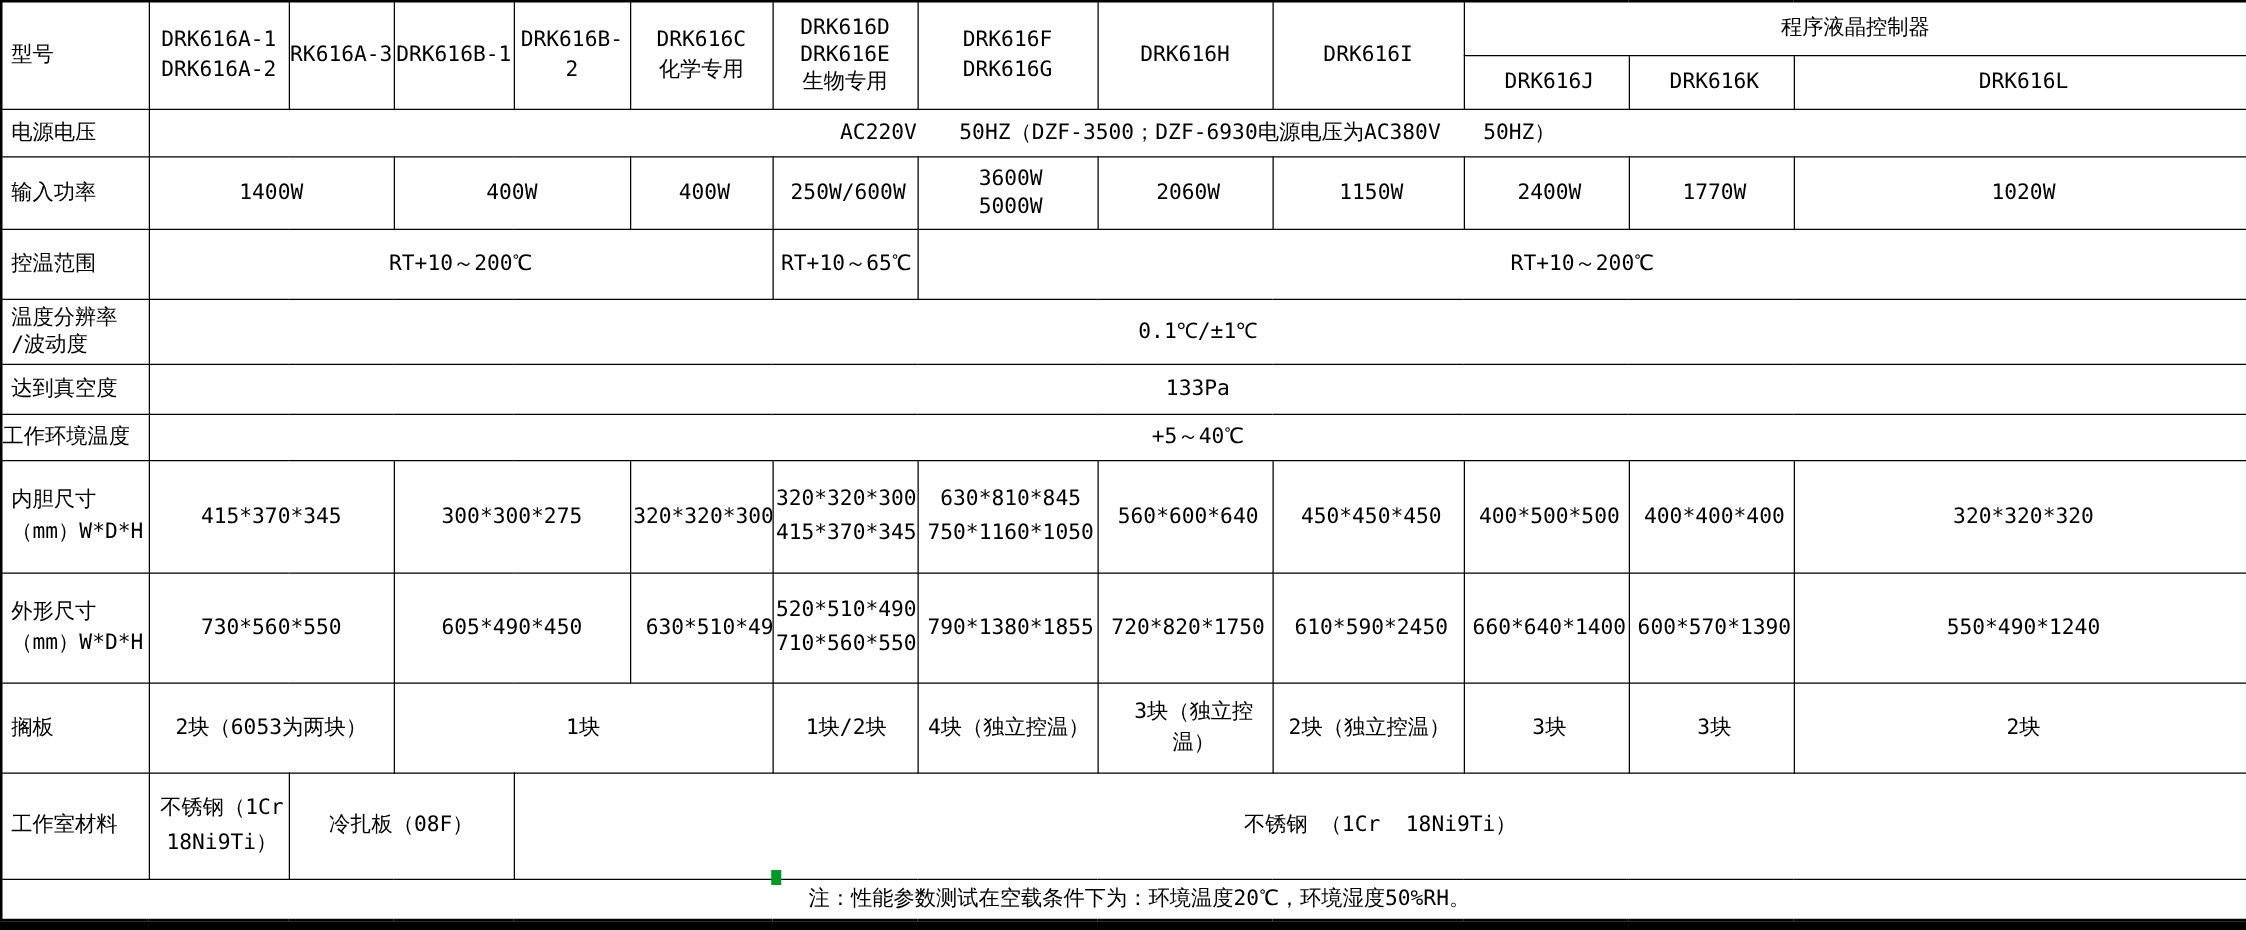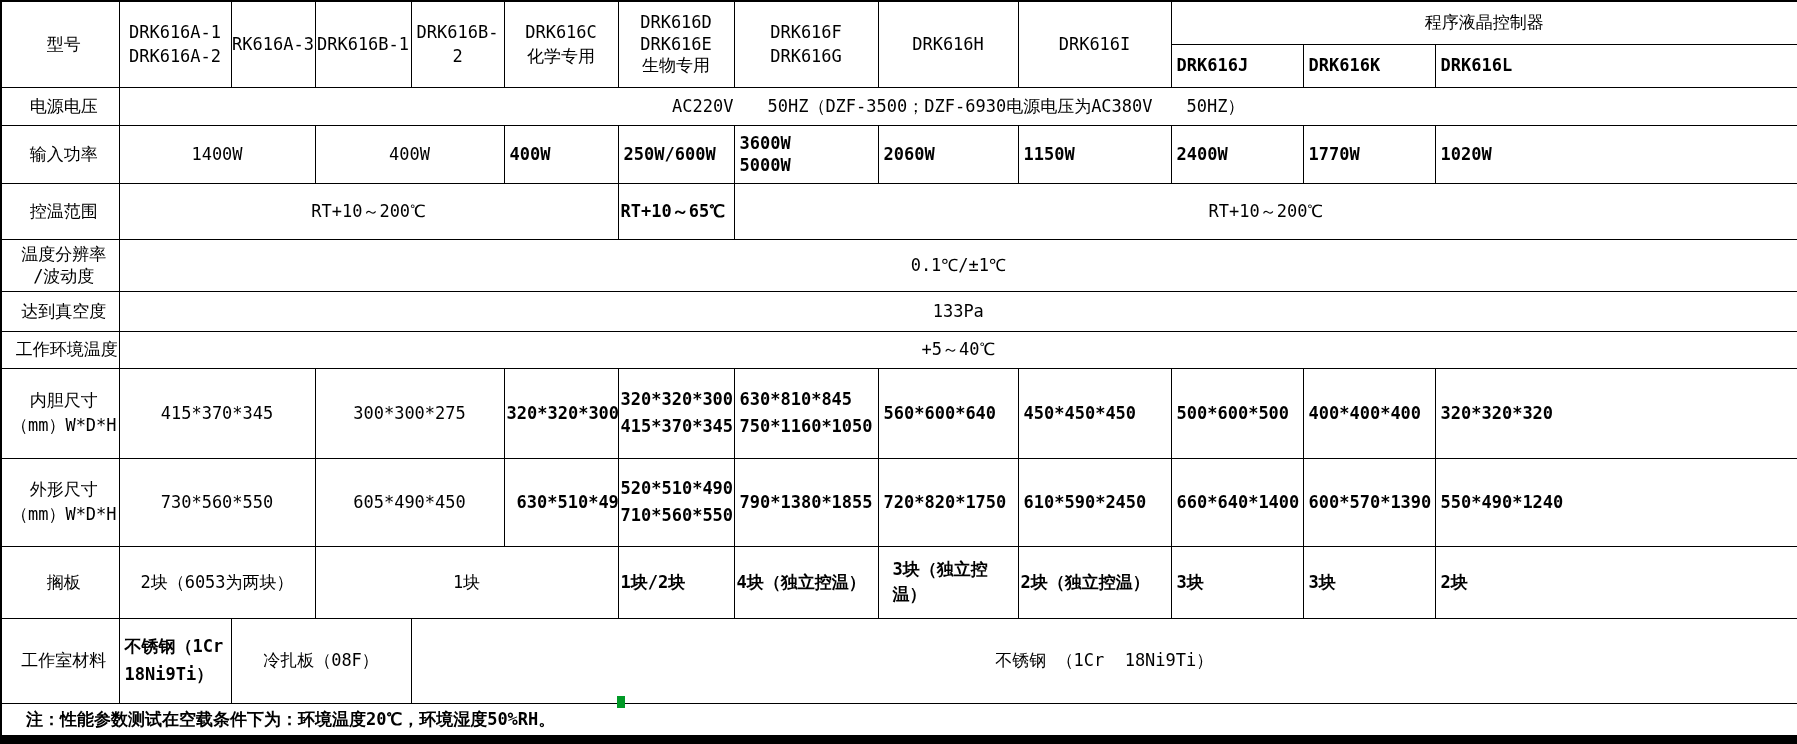--- a/index.html
+++ b/index.html
@@ -1,21 +1,21 @@
 <!DOCTYPE html>
 <html><head>
 <meta charset="utf-8">
 <style>
   html, body { margin: 0; padding: 0; background: #fff; }
   body { width: 1797px; position: relative; font-family: "DejaVu Sans Mono", "Liberation Mono", monospace; color: #000; }
   table.spec { border-collapse: collapse; table-layout: fixed; width: 1797px; border: 2px solid #000; }
   td { border: 1px solid #000; font-size: 17px; vertical-align: middle; padding: 0; line-height: 1.45; overflow: hidden; white-space: pre-wrap; }
-  td.lbl { text-align: center; padding-left: 7px; margin-left: 24px; }
+  td.lbl { text-align: left; padding-left: 7px; margin-left: 24px; }
   td.c { text-align: center; }
-  td.l { text-align: left; padding-left: 5px; font-weight: bold; }
+  td.l { text-align: center; padding-left: 5px; }
   td.note-cell { padding-left: 24px; }
   .bottom-band { width: 1797px; height: 9px; background: #000; }
   .green-speck { position: absolute; left: 617px; top: 696px; width: 8px; height: 12px; background: #009926; }
 </style>
 </head>
 <body>
 
 <table class="spec">
   <colgroup>
     <col style="width:118px">
@@ -90,37 +90,37 @@
 /波动度</td>
     <td class="c" colspan="12">0.1℃/±1℃</td>
   </tr>
 
   <tr style="height:40px">
     <td class="lbl">达到真空度</td>
     <td class="c" colspan="12">133Pa</td>
   </tr>
 
   <tr style="height:37px">
-    <td class="lbl" style="padding-left:13px">工作环境温度</td>
+    <td class="lbl" style="padding-left:0">工作环境温度</td>
     <td class="c" colspan="12">+5～40℃</td>
   </tr>
 
   <tr style="height:90px">
     <td class="lbl" style="line-height:1.5">内胆尺寸
 （mm）W*D*H</td>
     <td class="c" colspan="2">415*370*345</td>
     <td class="c" colspan="2">300*300*275</td>
     <td class="l" style="padding-left:2px">320*320*300</td>
     <td class="l" style="padding-left:2px;line-height:1.6">320*320*300
 415*370*345</td>
     <td class="l" style="line-height:1.6">630*810*845
 750*1160*1050</td>
     <td class="l">560*600*640</td>
     <td class="l">450*450*450</td>
-    <td class="l">500*600*500</td>
+    <td class="l">400*500*500</td>
     <td class="l">400*400*400</td>
     <td class="l">320*320*320</td>
   </tr>
 
   <tr style="height:88px">
     <td class="lbl" style="line-height:1.5">外形尺寸
 （mm）W*D*H</td>
     <td class="c" colspan="2">730*560*550</td>
     <td class="c" colspan="2">605*490*450</td>
     <td class="l" style="padding-left:12px">630*510*490</td>

